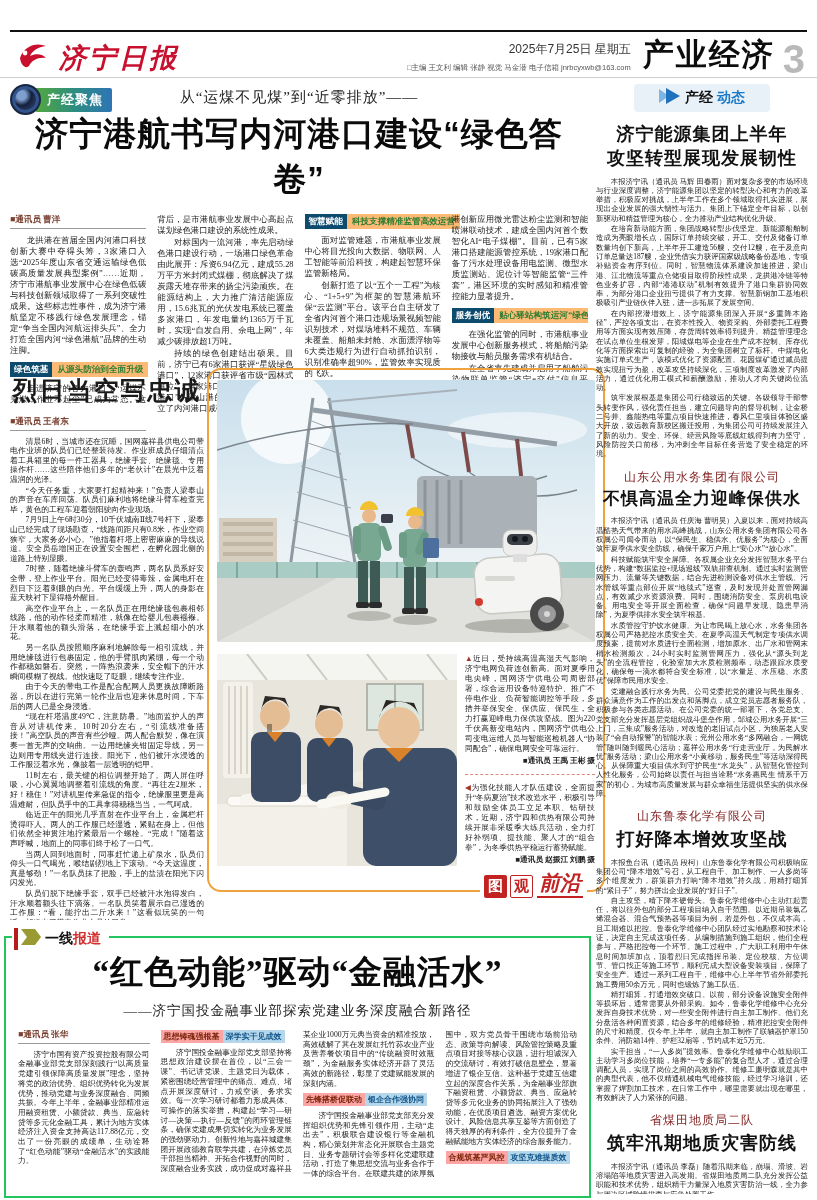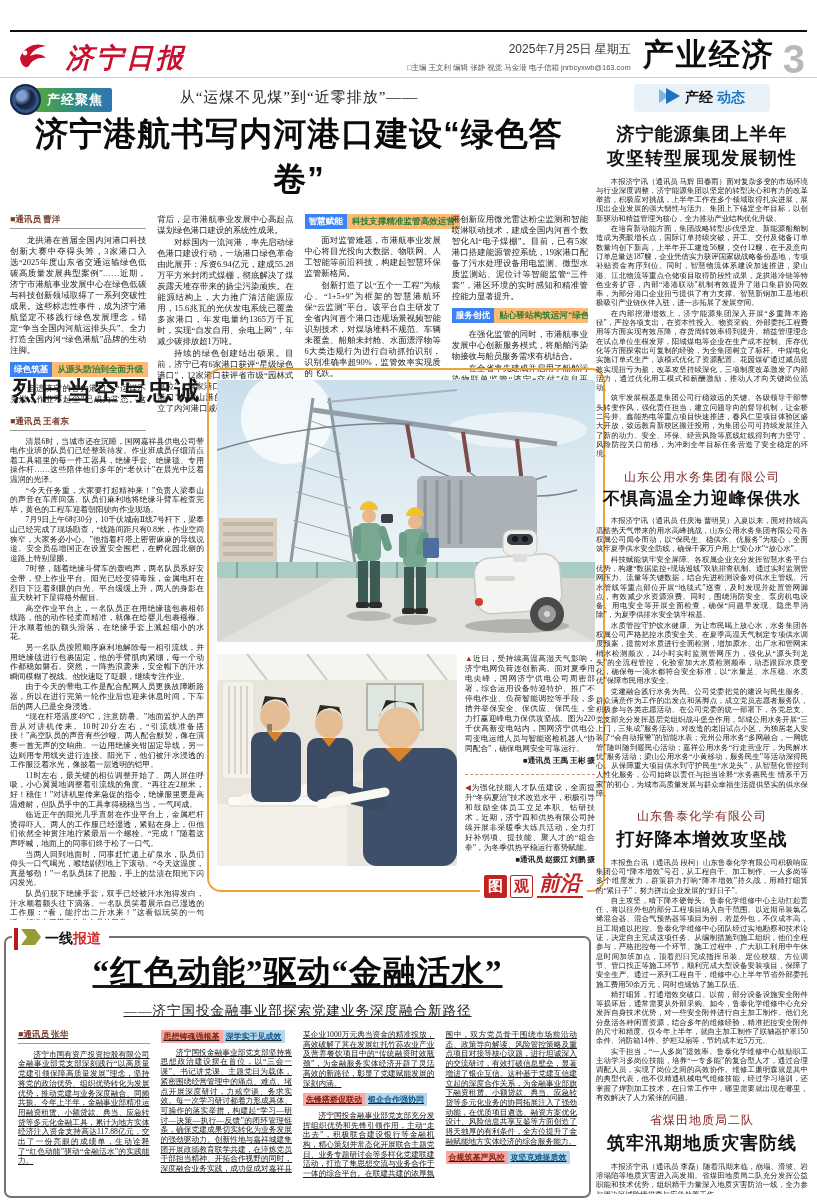--- a/index.html
+++ b/index.html
@@ -3,21 +3,21 @@
 <meta charset="utf-8">
 <style>
   html,body{margin:0;padding:0;background:#fff;}
   body{width:817px;height:1200px;position:relative;overflow:hidden;
        font-family:"Liberation Serif","DejaVu Serif",serif;color:#1a1a1a;
        -webkit-font-smoothing:antialiased;}
   .abs{position:absolute;}
   .sans{font-family:"Liberation Sans","DejaVu Sans",sans-serif;}
   
   .rule-top{left:10px;right:10px;top:30px;height:2px;background:#101010;}
-  .masthead{left:16px;top:40px;display:flex;align-items:center;gap:14px;}
+  .masthead{left:16px;top:40px;display:flex;align-items:center;gap:7px;}
   .logo-text{font-size:27px;font-weight:bold;font-style:italic;color:#c8102e;letter-spacing:3px;}
   .header-right{right:12px;top:34px;display:flex;align-items:flex-end;}
   .header-meta{text-align:right;margin-right:12px;padding-bottom:3px;}
   .date-line{font-size:12px;color:#333;}
   .staff-line{font-size:7.5px;color:#555;margin-top:5px;}
   .section-name{font-size:31px;font-weight:900;color:#0d0d0d;letter-spacing:2px;}
   .page-num{font-size:40px;font-weight:bold;color:#b9b9b9;margin-left:8px;line-height:.85;}
   .rule-header{left:0;right:0;top:77px;height:1px;background:#cfcfcf;}
   
   .focus{left:10px;top:84px;width:578px;}
@@ -28,21 +28,21 @@
   .badge-focus-label{margin-left:-6px;padding:3px 9px 3px 12px;color:#fff;font-weight:bold;font-size:13px;
         letter-spacing:1px;background:linear-gradient(90deg,#54a83e,#2d8e7f,#2f74b5);border-radius:2px;}
   .kicker{text-align:center;font-size:15px;color:#222;padding-top:4px;letter-spacing:1px;}
   .focus-headline{text-align:center;font-size:33px;font-weight:900;letter-spacing:1px;color:#0b0b0b;margin-top:5px;}
   .focus-cols{margin-top:12px;height:204px;column-count:4;column-gap:11px;column-fill:auto;
               font-size:8.4px;line-height:11px;text-align:justify;overflow:hidden;}
   .byline{font-size:8.6px;font-weight:bold;color:#7a4030;border-bottom:1px solid #9a9a9a;
           padding-bottom:3px;margin-bottom:6px;}
   .p{margin:0 0 1px 0;text-indent:2em;}
   .gsub{display:flex;align-items:stretch;margin:6px 0;break-inside:avoid;}
-  .gtag{background:#3b82f6;color:#fff;font-size:8.6px;font-weight:bold;padding:2px 4px;white-space:nowrap;}
+  .gtag{background:#0c4a6e;color:#fff;font-size:8.6px;font-weight:bold;padding:2px 4px;white-space:nowrap;}
   .gtitle{background:#fdba74;color:#2e7d32;font-size:8.6px;font-weight:bold;padding:2px 5px;white-space:nowrap;}
   
   .spotlight{left:10px;top:372px;width:194px;height:548px;overflow:hidden;}
   .spot-title{text-align:center;font-size:25px;font-weight:900;letter-spacing:2px;margin:2px 0 10px 0;}
   .spot-body{font-size:7.8px;line-height:9.6px;text-align:justify;}
   .spot-body .byline{width:70%;}
   
   .photo-box{left:207px;top:368px;width:394px;height:520px;border:2px solid #f0a23c;border-radius:14px;}
   .photo1{position:absolute;left:8px;top:10px;width:378px;height:262px;overflow:hidden;border-radius:2px;}
   .photo2{position:absolute;left:8px;top:284px;width:240px;height:212px;overflow:hidden;border-radius:2px;}
@@ -61,21 +61,21 @@
   .sidebar{left:596px;top:84px;width:212px;height:1110px;overflow:hidden;}
   .badge-dyn{display:flex;align-items:center;justify-content:center;gap:4px;background:#e9f1f8;
              border-radius:4px;padding:4px 8px;width:120px;margin:0 auto 10px auto;}
   .badge-dyn .t1{font-size:14px;font-weight:bold;color:#111;}
   .badge-dyn .t2{font-size:14px;font-weight:bold;color:#1a7ac8;}
   .side-art{margin-bottom:10px;}
   .side-kicker{text-align:center;font-size:12px;color:#7f1d1d;letter-spacing:1px;margin-bottom:2px;}
   .side-title{text-align:center;font-size:18px;font-weight:900;letter-spacing:1px;line-height:1.35;color:#111;}
   .side-body{margin-top:6px;font-size:7.4px;line-height:9.3px;text-align:justify;}
   
-  .report-box{left:4px;top:936px;width:583px;height:258px;border:2px solid #737373;border-radius:7px;text-decoration:underline;}
+  .report-box{left:4px;top:936px;width:583px;height:258px;border:2px solid #22c55e;border-radius:0;}
   .badge-report{position:absolute;left:6px;top:-12px;display:flex;align-items:center;background:#fff;padding:2px 8px 2px 2px;}
   .red-bar{width:4px;height:22px;background:#b71c1c;margin-right:3px;}
   .badge-report .t1{font-size:14px;font-weight:bold;color:#111;margin-left:4px;}
   .badge-report .t2{font-size:14px;font-weight:bold;color:#d32f2f;}
   .report-headline{text-align:center;font-size:33px;font-weight:900;letter-spacing:1px;margin-top:12px;color:#0b0b0b;}
   .report-deck{text-align:center;font-size:13.5px;color:#222;margin-top:7px;letter-spacing:1px;}
   .report-cols{margin:10px 12px 0 12px;height:150px;column-count:4;column-gap:11px;column-fill:auto;
                font-size:7.7px;line-height:9.7px;text-align:justify;overflow:hidden;}
   .osub{display:flex;margin:5px 0;break-inside:avoid;}
   .otag{background:#fca5a5;color:#7c2408;font-size:8px;font-weight:bold;padding:1.5px 3px;white-space:nowrap;}

